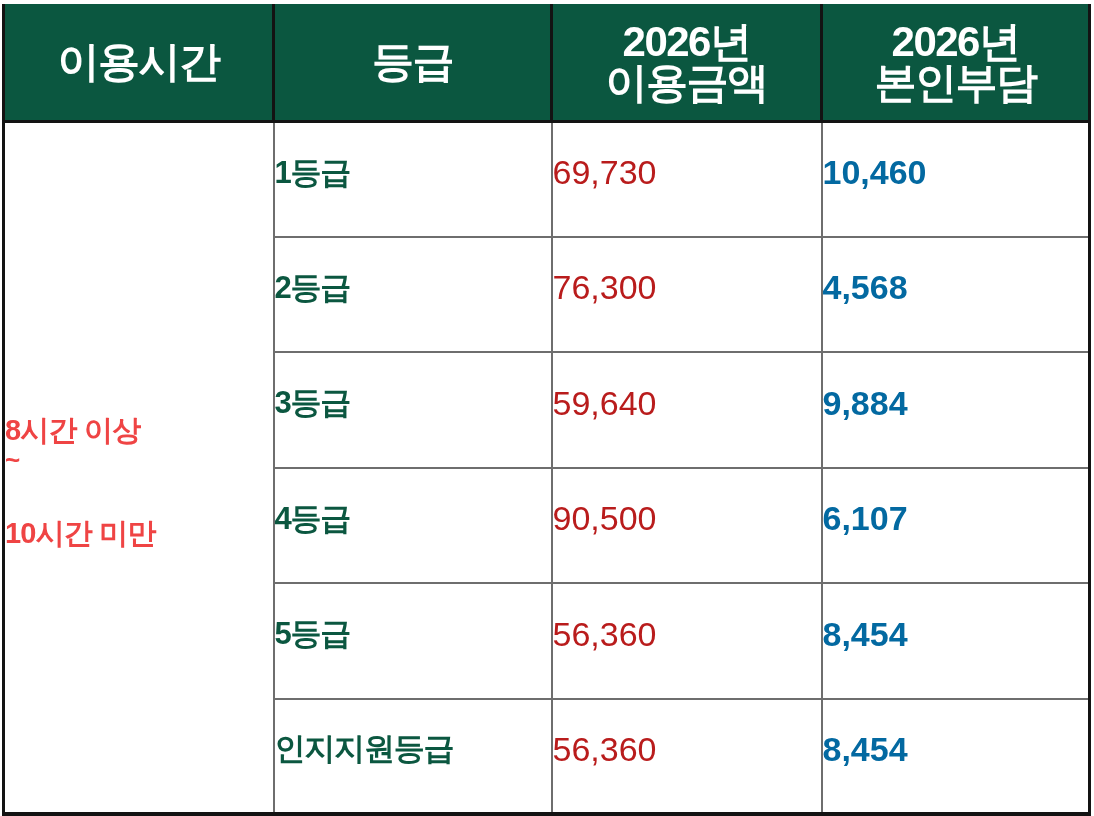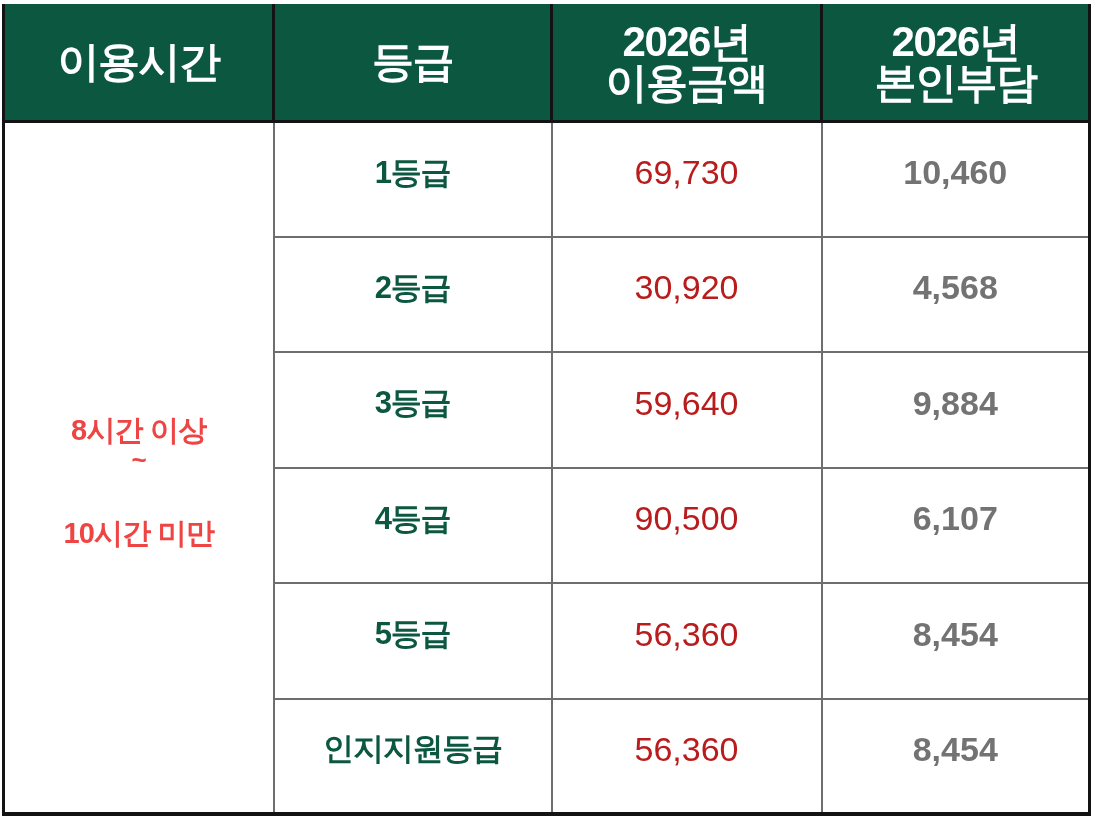--- a/index.html
+++ b/index.html
@@ -52,21 +52,21 @@
   .th-two-line {
     font-size: 40px;
   }
 
   
   #fee-table tbody tr {
     height: 115.5px;
   }
   #fee-table tbody td {
     padding: 0 0 13px 0;                
-    text-align: center;
+    text-align: left;
     vertical-align: middle;
     border-right: 2px solid #6e6e6e;
     border-bottom: 2px solid #6e6e6e;
     background: #ffffff;
   }
   #fee-table tbody td:last-child {
     border-right: none;
   }
   #fee-table tbody tr:last-child td {
     border-bottom: none;
@@ -101,21 +101,21 @@
   
   td.col-usage {
     color: #b91c1c;
     font-weight: normal;
     font-size: 34px;
     letter-spacing: 0px;
   }
 
   
   td.col-self {
-    color: #737373;
+    color: #0369a1;
     font-weight: bold;
     font-size: 34px;
     letter-spacing: 0px;
   }
 </style>
 </head>
 <body>
 
 <table id="fee-table">
   <colgroup>
@@ -144,21 +144,21 @@
         <span class="tilde">~</span>
         <span>10시간 미만</span>
       </td>
       <td class="col-grade">1등급</td>
       <td class="col-usage">69,730</td>
       <td class="col-self">10,460</td>
     </tr>
 
     <tr>
       <td class="col-grade">2등급</td>
-      <td class="col-usage">30,920</td>
+      <td class="col-usage">76,300</td>
       <td class="col-self">4,568</td>
     </tr>
 
     <tr>
       <td class="col-grade">3등급</td>
       <td class="col-usage">59,640</td>
       <td class="col-self">9,884</td>
     </tr>
 
     <tr>

